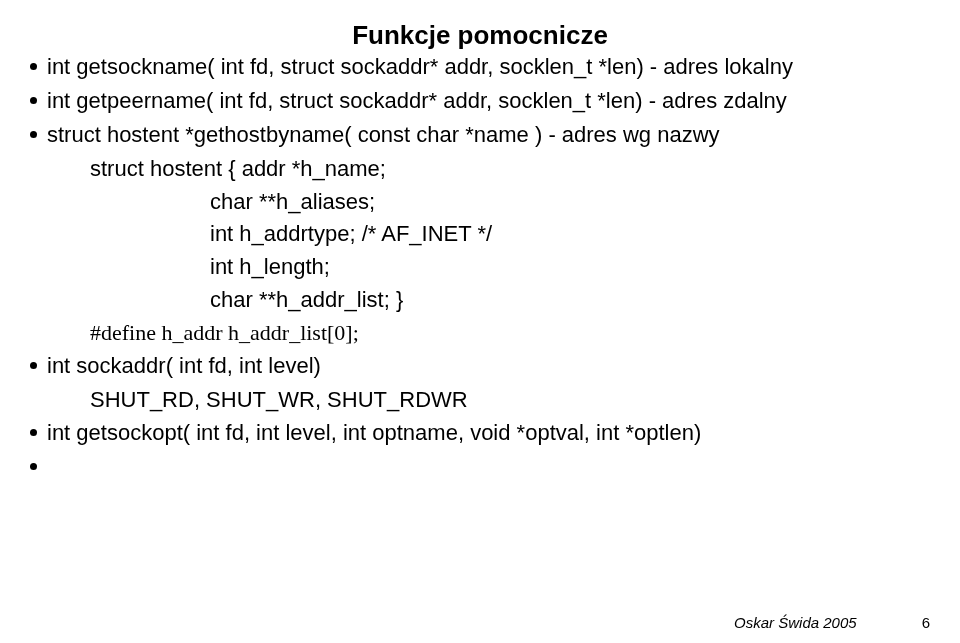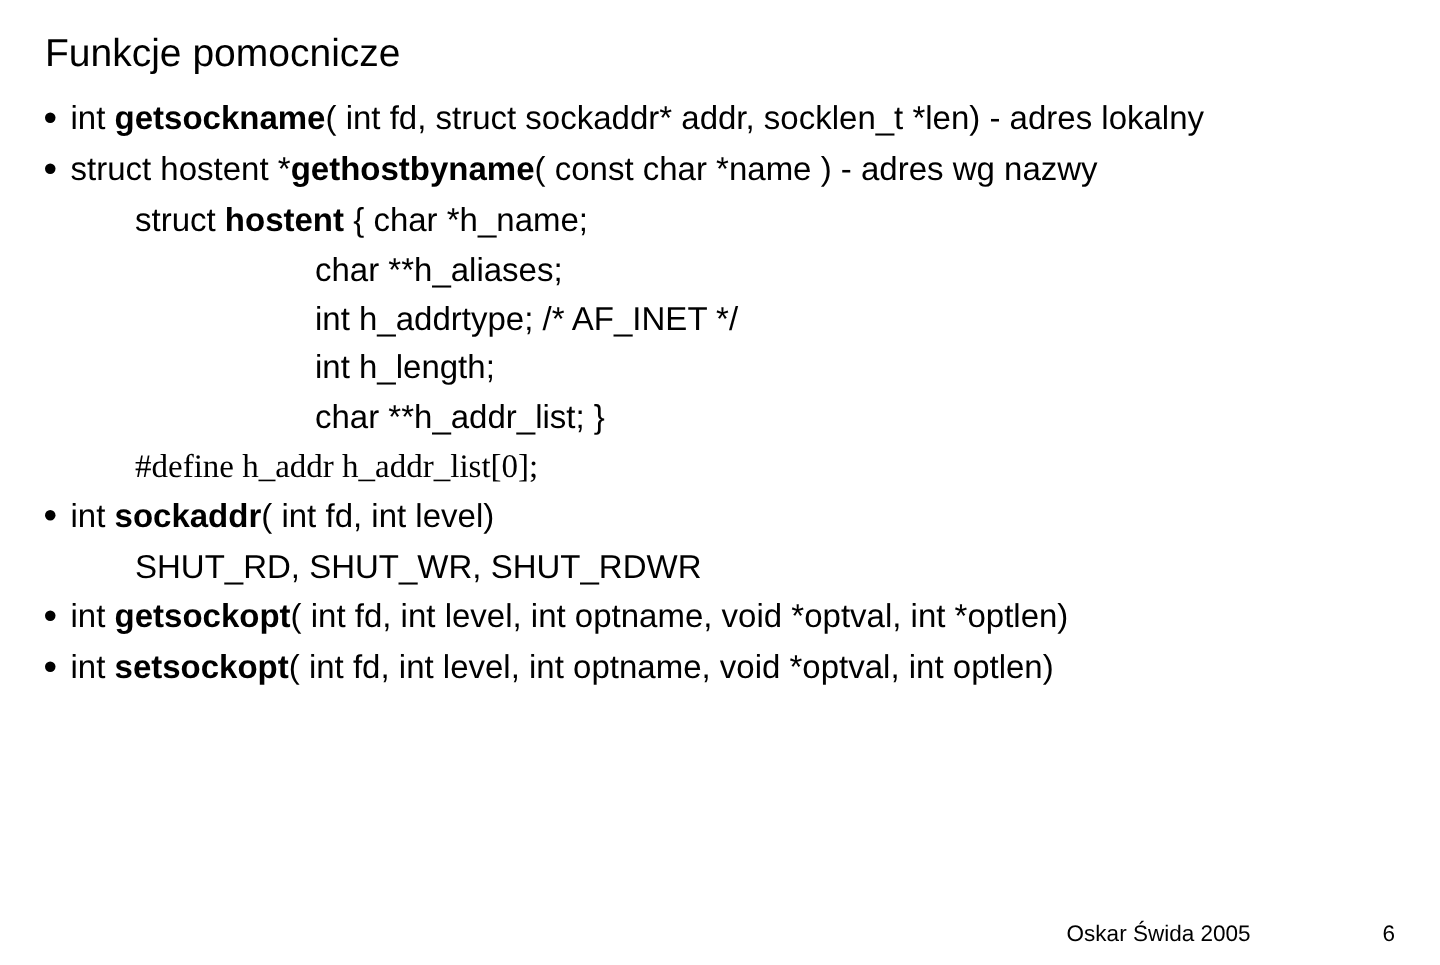--- a/index.html
+++ b/index.html
@@ -10,45 +10,45 @@
     body {
       width: 960px;
       height: 643px;
       background: #ffffff;
       font-family: Arial, Helvetica, sans-serif;
       color: #000000;
       position: relative;
       padding: 20px 30px;
     }
     .title {
-      text-align: left;
+      text-align: center;
       font-size: 26px;
-      font-weight: normal;
-      margin-bottom: 12px;
+      font-weight: bold;
+      margin-bottom: 0;
     }
     .content {
       font-size: 22px;
       line-height: 1.45;
     }
     .bullet-line {
       display: flex;
       align-items: flex-start;
       margin-bottom: 2px;
     }
     .bullet {
       width: 7px;
       height: 7px;
       background: #000;
       border-radius: 50%;
       margin-top: 12px;
       margin-right: 10px;
       flex-shrink: 0;
     }
     .bold {
-      font-weight: bold;
+      font-weight: normal;
     }
     .indent1 {
       padding-left: 60px;
     }
     .indent2 {
       padding-left: 180px;
     }
     .indent3 {
       padding-left: 60px;
       font-family: Liberation Serif, serif;
@@ -61,21 +61,22 @@
       display: flex;
       justify-content: space-between;
       font-size: 15px;
     }
     .footer-left {
       flex: 1;
     }
     .footer-center {
       flex: 1;
       text-align: right;
-      padding-right: 88px;
+      padding-right: 65px;
+      font-style: italic;
     }
     .footer-right {
       text-align: right;
     }
     .line {
       margin-bottom: 1px;
     }
   </style>
 </head>
 <body>
@@ -84,30 +85,36 @@
 
 <div class="content">
 
   <div class="bullet-line">
     <div class="bullet"></div>
     <div>
       <span>int </span><span class="bold">getsockname</span><span>( int fd, struct sockaddr* addr, socklen_t *len)  - adres lokalny</span>
     </div>
   </div>
 
+  <div class="bullet-line">
+    <div class="bullet"></div>
+    <div>
+      <span>int </span><span class="bold">getpeername</span><span>( int fd, struct sockaddr* addr, socklen_t *len)  - adres zdalny</span>
+    </div>
+  </div>
 
   <div class="bullet-line">
     <div class="bullet"></div>
     <div>
       <span>struct hostent *</span><span class="bold">gethostbyname</span><span>( const char *name ) - adres wg nazwy</span>
     </div>
   </div>
 
   <div class="line indent1">
-    <span>struct </span><span class="bold">hostent</span><span> {   char *h_name;</span>
+    <span>struct </span><span class="bold">hostent</span><span> {   addr *h_name;</span>
   </div>
 
   <div class="line indent2">char **h_aliases;</div>
   <div class="line indent2">int h_addrtype; /* AF_INET */</div>
   <div class="line indent2">int h_length;</div>
   <div class="line indent2">char **h_addr_list; }</div>
   <div class="line indent3">#define h_addr h_addr_list[0];</div>
 
   <div class="bullet-line">
     <div class="bullet"></div>
@@ -120,23 +127,20 @@
 
   <div class="bullet-line">
     <div class="bullet"></div>
     <div>
       <span>int </span><span class="bold">getsockopt</span><span>( int fd, int level, int optname, void *optval, int *optlen)</span>
     </div>
   </div>
 
   <div class="bullet-line">
     <div class="bullet"></div>
-    <div>
-      <span>int </span><span class="bold">setsockopt</span><span>( int fd, int level, int optname, void *optval, int optlen)</span>
-    </div>
   </div>
 
 
 </div>
 
 <div class="footer">
   <div class="footer-left"></div>
   <div class="footer-center">Oskar Świda 2005</div>
   <div class="footer-right">6</div>
 </div>

